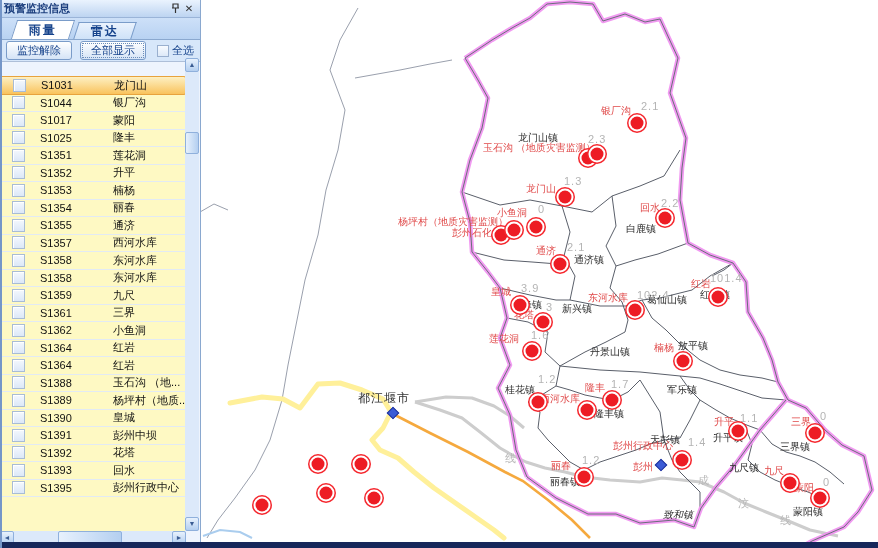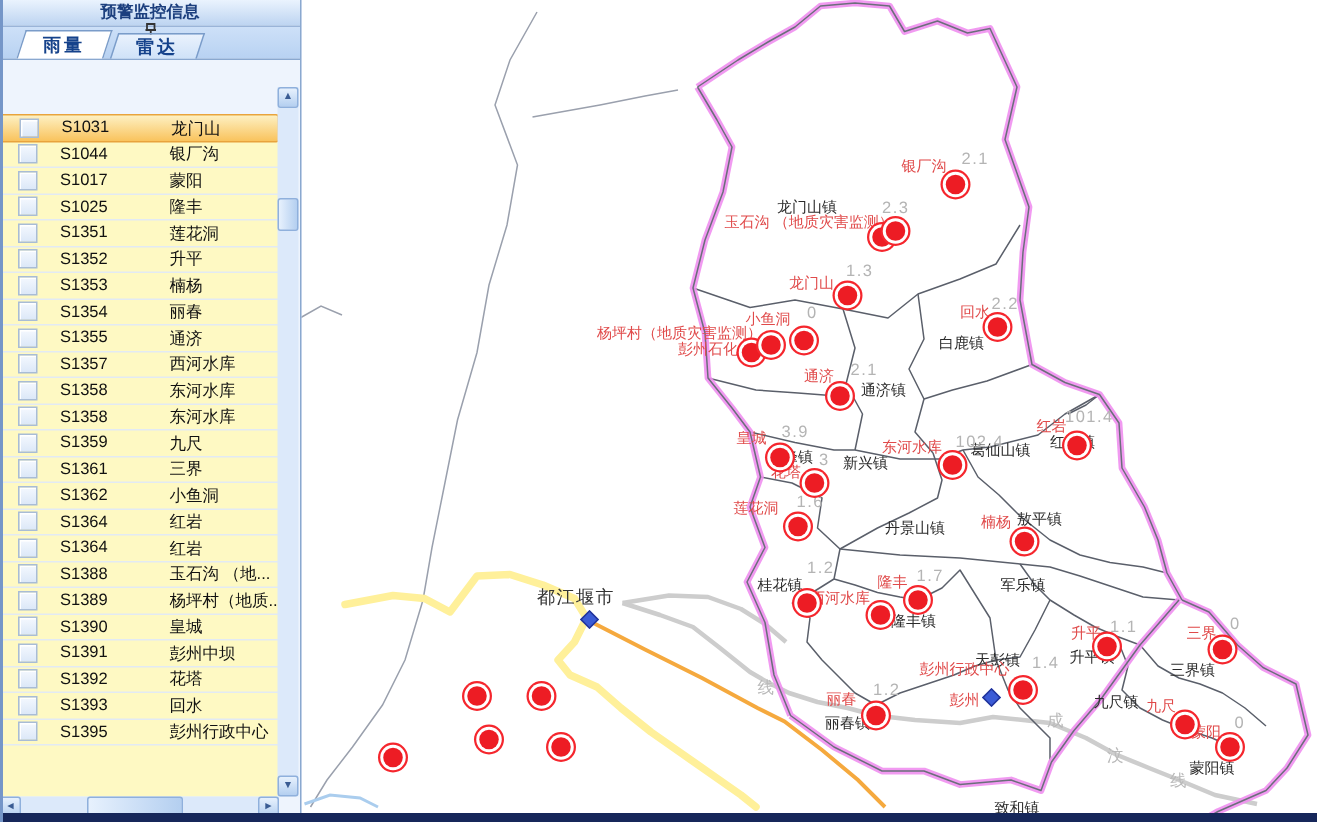--- a/index.html
+++ b/index.html
@@ -15,21 +15,21 @@
   .marker{position:absolute;width:13px;height:13px;border-radius:50%;background:#ed1c24;
           transform:translate(-50%,-50%);z-index:6;
           box-shadow:0 0 0 2px #fff,0 0 0 3.5px #f5262d;}
   .bluemark{position:absolute;width:7px;height:7px;background:#3b5bd6;border:1px solid #23349a;
             transform:translate(-50%,-50%) rotate(45deg);z-index:5;}
   .roadchar{position:absolute;font-size:11px;color:#b9b9b9;z-index:2;}
   
   #panel{position:absolute;left:0;top:0;width:201px;height:548px;background:#eef4fd;z-index:20;
          border-right:1px solid #8aa8cf;box-sizing:border-box;}
   #titlebar{height:18px;background:linear-gradient(#eaf3fe,#bdd4f1);border-bottom:1px solid #9ab4d8;
-            display:flex;align-items:center;padding:0 4px;box-sizing:border-box;flex-direction:column;}
+            display:flex;align-items:center;padding:0 4px;box-sizing:border-box;}
   #titlebar .t{flex:1;font-size:11px;font-weight:700;color:#1c3f7e;}
   .titleico{width:14px;height:13px;display:flex;align-items:center;justify-content:center;
             font-size:10px;color:#333;cursor:pointer;}
   #tabstrip{height:21px;background:linear-gradient(#cde0f8,#b8d2f2);display:flex;align-items:flex-end;
             padding-left:14px;border-bottom:1px solid #8aa8cf;}
   .tab{height:18px;padding:0 14px;display:flex;align-items:center;transform:skewX(-18deg);
        border:1px solid #7a9cc9;border-bottom:none;margin-right:4px;cursor:pointer;}
   .tab>span{transform:skewX(18deg);font-size:12px;font-weight:700;color:#15428b;letter-spacing:2px;}
   .tab.active{background:#fff;}
   .tab.inactive{background:linear-gradient(#eaf2fd,#cfe2f8);height:16px;}
@@ -136,21 +136,21 @@
       <span class="town" style="position: absolute; left: 590px; top: 345px;">丹景山镇</span>
       <span class="town" style="position: absolute; left: 678px; top: 339px; text-align: center;">敖平镇</span>
       <span class="town" style="position: absolute; left: 505px; top: 383px;">桂花镇</span>
       <span class="town" style="position: absolute; left: 594px; top: 407px;">隆丰镇</span>
       <span class="town" style="position: absolute; left: 667px; top: 383px;">军乐镇</span>
       <span class="town" style="position: absolute; left: 650px; top: 433px;">天彭镇</span>
       <span class="town" style="position: absolute; left: 780px; top: 440px;">三界镇</span>
       <span class="town" style="position: absolute; left: 729px; top: 461px;">九尺镇</span>
       <span class="town" style="position: absolute; left: 713px; top: 431px;">升平镇</span>
       <span class="town" style="position: absolute; left: 793px; top: 505px;">蒙阳镇</span>
-      <span class="town" style="position: absolute; left: 663px; top: 532px;">致和镇</span>
+      <span class="town" style="position: absolute; left: 663px; top: 508px; font-style: italic;">致和镇</span>
       <span class="town" style="position: absolute; left: 550px; top: 475px;">丽春镇</span>
       <span class="town big" style="position: absolute; left: 358px; top: 390px;">都江堰市</span>
     </div>
   <div>
 
   <span class="roadchar" style="position: absolute; left: 505px; top: 451px;">线</span>
       <span class="roadchar" style="position: absolute; left: 698px; top: 473px;">成</span>
       <span class="roadchar" style="position: absolute; left: 738px; top: 496px;">汶</span>
       <span class="roadchar" style="position: absolute; left: 780px; top: 513px;">线</span>
     </div>
@@ -253,20 +253,28 @@
 
   <div id="tabstrip">
     <div class="tab active">
       <span>雨量</span>
     </div>
     <div class="tab inactive">
       <span>雷达</span>
     </div>
   </div>
 
+  <div id="btnrow">
+    <button class="xpbtn">监控解除</button>
+    <button class="xpbtn focus">全部显示</button>
+    <span class="selall">
+      <span class="cbx"></span>
+      <span>全选</span>
+    </span>
+  </div>
 
 
   <div id="tbody">
 
       <div class="trow selected">
         <div class="c-chk">
           <span class="chk"></span>
         </div>
         <div class="c-id">S1031</div>
         <div class="c-name">龙门山</div>

